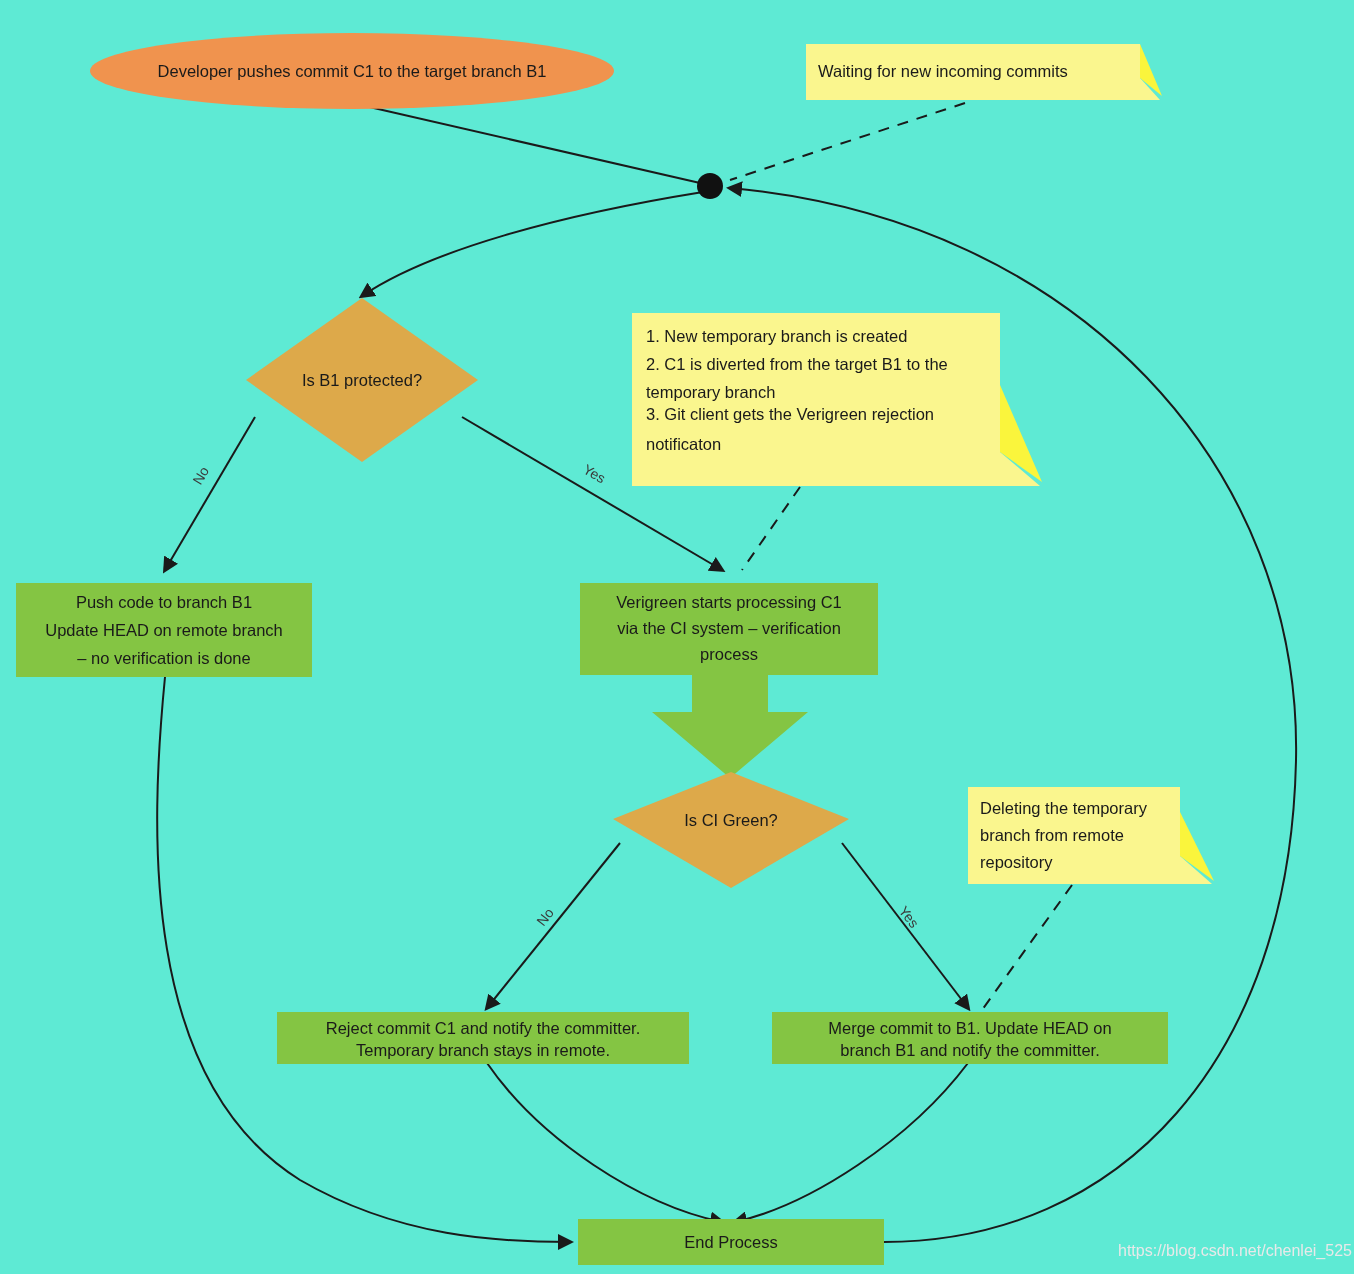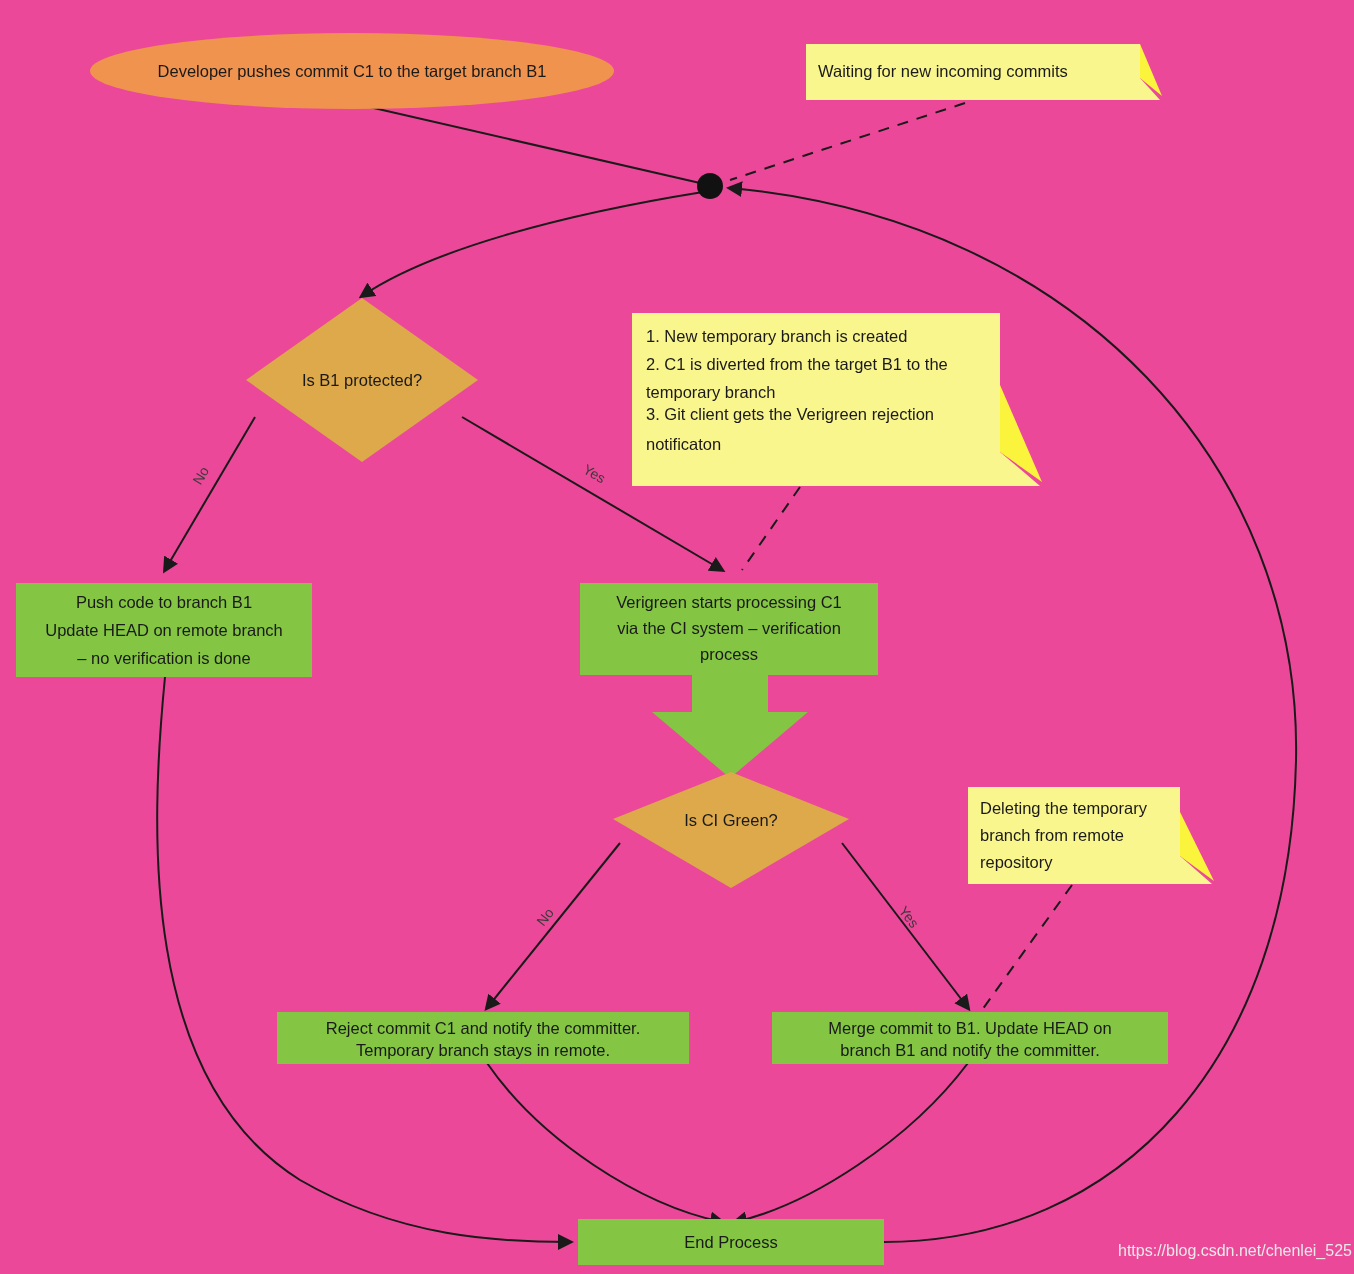--- a/index.html
+++ b/index.html
@@ -10,21 +10,21 @@
   body {
     width: 1354px;
     height: 1274px;
     font-family: "Liberation Sans", sans-serif;
     overflow: hidden;
   }
   #canvas {
     position: relative;
     width: 1354px;
     height: 1274px;
-    background: #ec4899;
+    background: #5eead4;
   }
   svg#diagram {
     position: absolute;
     top: 0; left: 0;
     width: 1354px;
     height: 1274px;
   }
   .node-text {
     font-family: "Liberation Sans", sans-serif;
     font-size: 16.5px;

